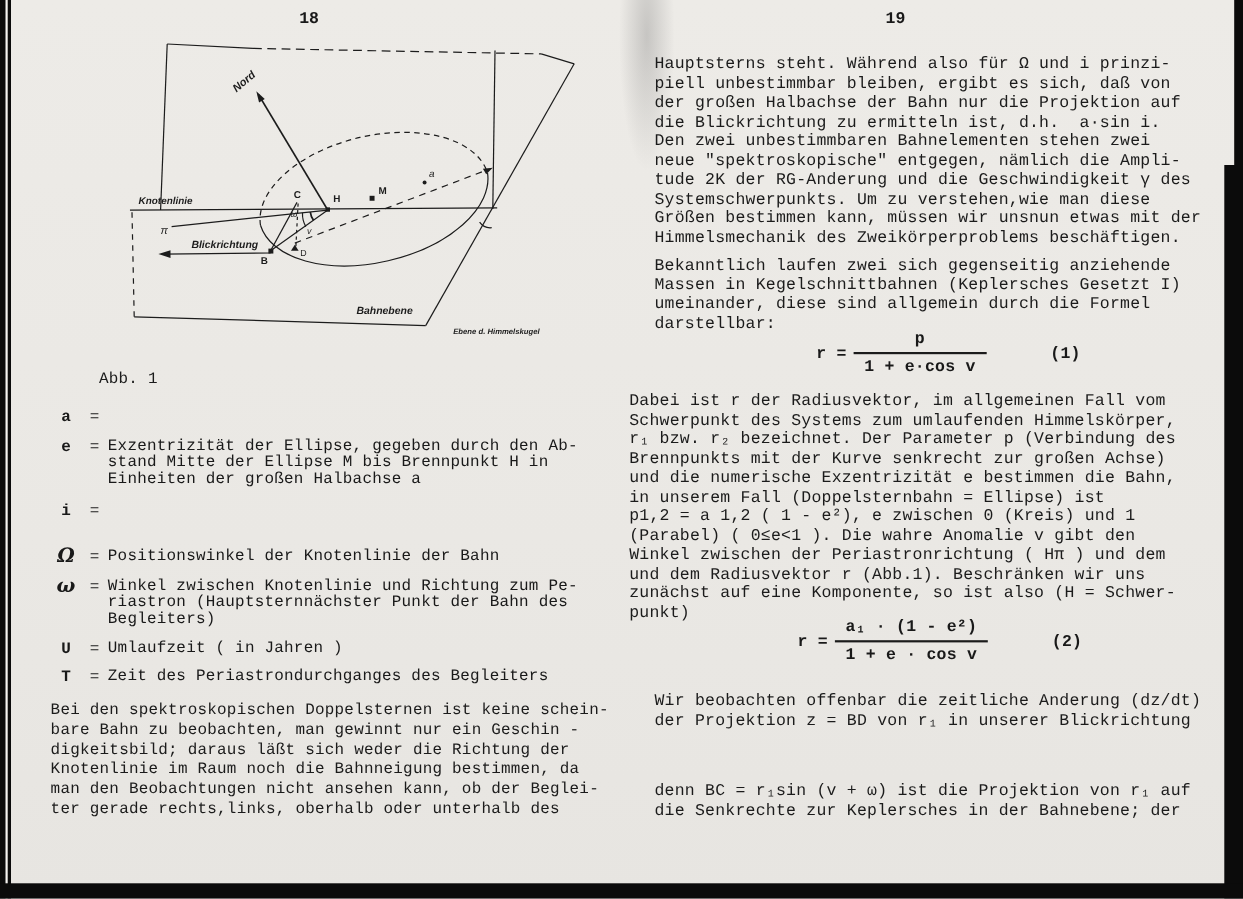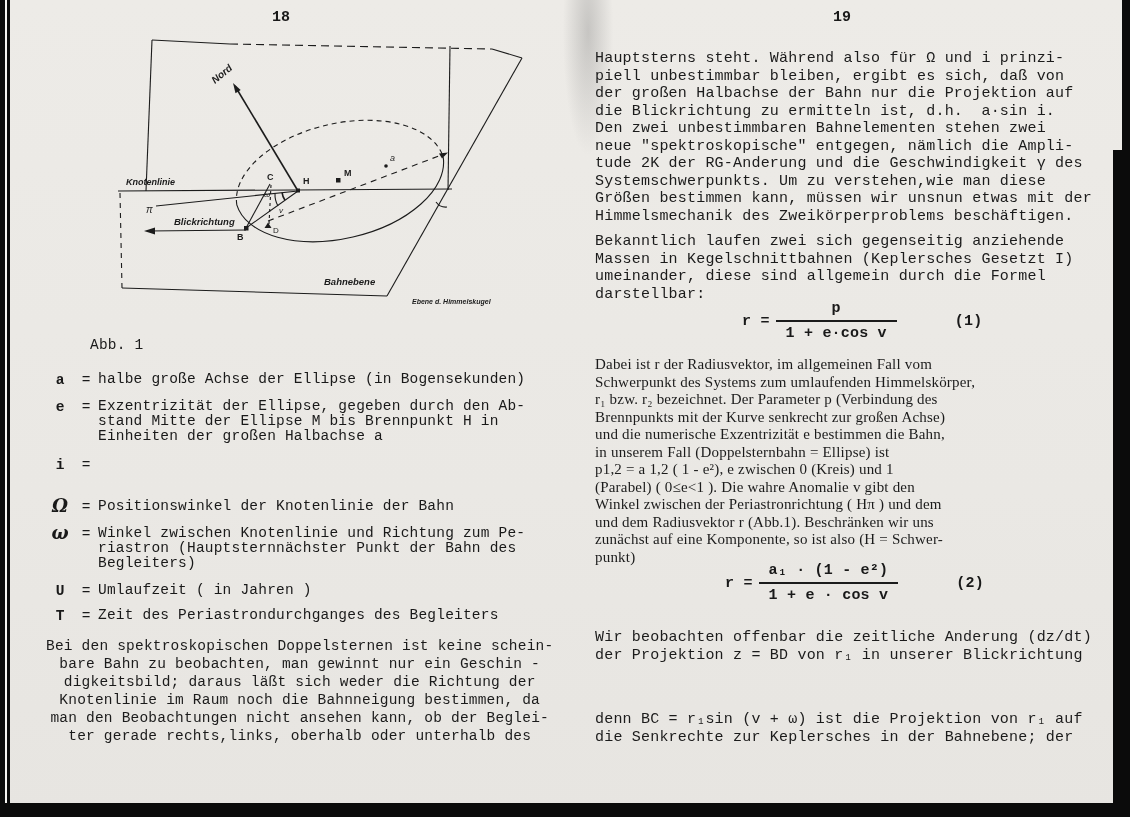--- a/index.html
+++ b/index.html
@@ -3,21 +3,21 @@
 <meta charset="utf-8">
 <style>
   html,body{margin:0;padding:0;background:#777;}
   #scan{
     position:relative;width:1130px;height:817px;overflow:hidden;
     background:linear-gradient(180deg,#edebe7 0%,#eae8e4 60%,#e7e5e1 100%);
     font-family:"Liberation Mono","DejaVu Sans Mono",monospace;
     color:#191919;
   }
   .txt{position:absolute;white-space:pre;color:#1b1b1b;}
-  .lp{font-size:14.5px;line-height:18px;letter-spacing:.2px;text-align:center;}
+  .lp{font-size:14.5px;line-height:18px;letter-spacing:.2px;}
   .rp{font-size:15px;line-height:17.5px;letter-spacing:.2px;}
   .deftxt{font-size:14.5px;line-height:15px;letter-spacing:.2px;white-space:pre;}
   .defrow{position:absolute;left:46px;display:flex;align-items:flex-start;}
   .dsym{display:inline-block;width:28px;text-align:center;font-weight:bold;font-size:14.5px;}
   .deq{display:inline-block;width:24px;text-align:center;font-size:14.5px;}
   .hw{font-family:"DejaVu Serif",serif;font-style:italic;font-weight:bold;font-size:18px;line-height:14px;}
   .pagenum{position:absolute;font-size:15px;font-weight:bold;}
   .formula{position:absolute;display:flex;align-items:center;font-size:15px;font-weight:bold;letter-spacing:.2px;}
   .frac{display:inline-block;text-align:center;margin:0 6px;}
   .frac .num{display:block;padding:0 10px 3px 10px;}
@@ -36,21 +36,21 @@
 <div id="scan">
 
   <div class="bar" style="left:0;top:0;width:10px;height:817px;"></div>
   <div class="whiteline" style="left:5px;top:0;width:2px;height:817px;"></div>
   <div class="bar" style="left:1122px;top:0;width:8px;height:160px;"></div>
   <div class="bar" style="left:1113px;top:150px;width:17px;height:667px;"></div>
   <div class="bar" style="left:0;top:803px;width:1130px;height:14px;"></div>
   <div class="gutter"></div>
 
   <div class="pagenum" style="left:272px;top:9px;">18</div>
-  <div class="pagenum" style="left:805px;top:9px;margin-left:28px;">19</div>
+  <div class="pagenum" style="left:805px;top:9px;">19</div>
 
   <svg style="position:absolute;left:118px;top:34px;" width="430" height="316" viewBox="0 0 430 316">
     <g stroke="#1c1c1c" stroke-width="1.1" fill="none">
 
       <line x1="34" y1="6" x2="28" y2="157"></line>
       <line x1="34" y1="6" x2="112" y2="10"></line>
       <line x1="112" y1="10" x2="374" y2="15" stroke-dasharray="8,5"></line>
       <line x1="374" y1="15" x2="404" y2="24"></line>
       <line x1="332" y1="12" x2="330" y2="156"></line>
 
@@ -106,21 +106,20 @@
       <text x="146" y="163" font-size="8" font-style="italic">ω</text>
       <text x="161" y="179" font-size="8" font-style="italic">v</text>
     </g>
   </svg>
 
   <div class="txt lp" style="left:90px;top:336px;">Abb. 1</div>
 
   <div class="defrow" style="top:372px;">
     <span class="dsym">a</span>
     <span class="deq">=</span>
-    <span class="deftxt">halbe große Achse der Ellipse (in Bogensekunden)</span>
   </div>
   <div class="defrow" style="top:399px;">
     <span class="dsym">e</span>
     <span class="deq">=</span>
     <span class="deftxt">Exzentrizität der Ellipse, gegeben durch den Ab-
 stand Mitte der Ellipse M bis Brennpunkt H in
 Einheiten der großen Halbachse a</span>
   </div>
   <div class="defrow" style="top:457px;">
     <span class="dsym">i</span>
@@ -173,21 +172,21 @@
 
   <div class="formula" style="left:742px;top:300px;">
     <span>r =</span>
     <span class="frac">
       <span class="num">p</span>
       <span class="den">1 + e·cos v</span>
     </span>
     <span class="ftag">(1)</span>
   </div>
 
-  <div class="txt rp" style="left:595px;top:356px;font-family:Liberation Serif, serif;">Dabei ist r der Radiusvektor, im allgemeinen Fall vom
+  <div class="txt rp" style="left:572px;top:356px;">Dabei ist r der Radiusvektor, im allgemeinen Fall vom
 Schwerpunkt des Systems zum umlaufenden Himmelskörper,
 r₁ bzw. r₂ bezeichnet. Der Parameter p (Verbindung des
 Brennpunkts mit der Kurve senkrecht zur großen Achse)
 und die numerische Exzentrizität e bestimmen die Bahn,
 in unserem Fall (Doppelsternbahn = Ellipse) ist
 p1,2 = a 1,2 ( 1 - e²), e zwischen 0 (Kreis) und 1
 (Parabel) ( 0≤e&lt;1 ). Die wahre Anomalie v gibt den
 Winkel zwischen der Periastronrichtung ( Hπ ) und dem
 und dem Radiusvektor r (Abb.1). Beschränken wir uns
 zunächst auf eine Komponente, so ist also (H = Schwer-

